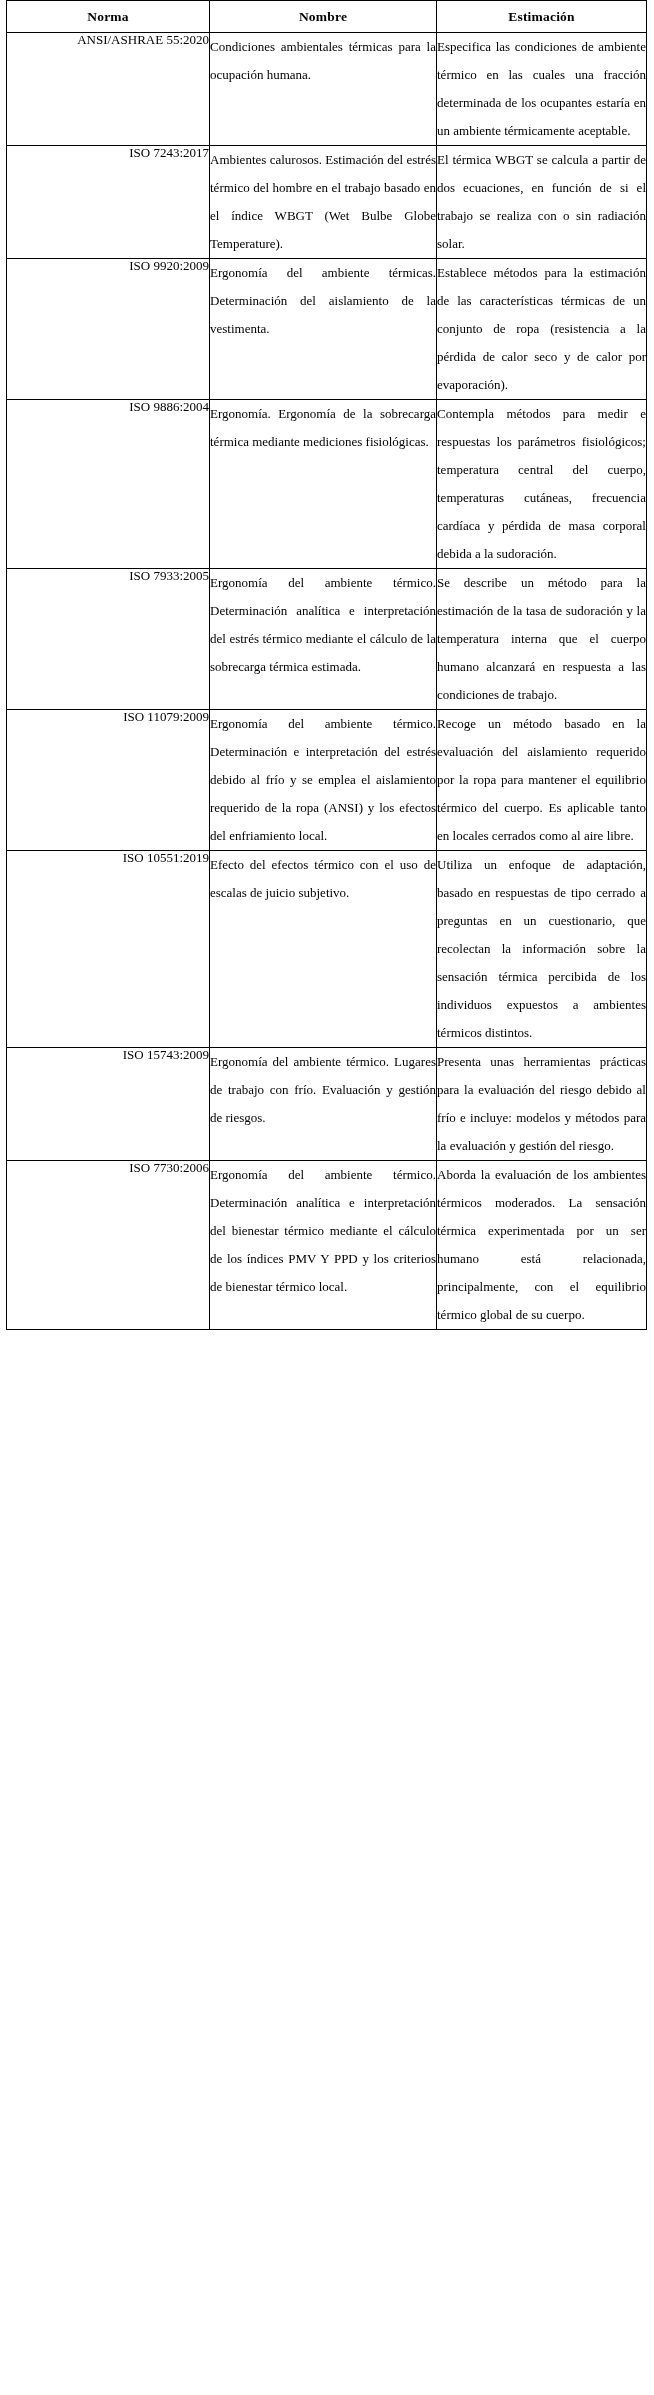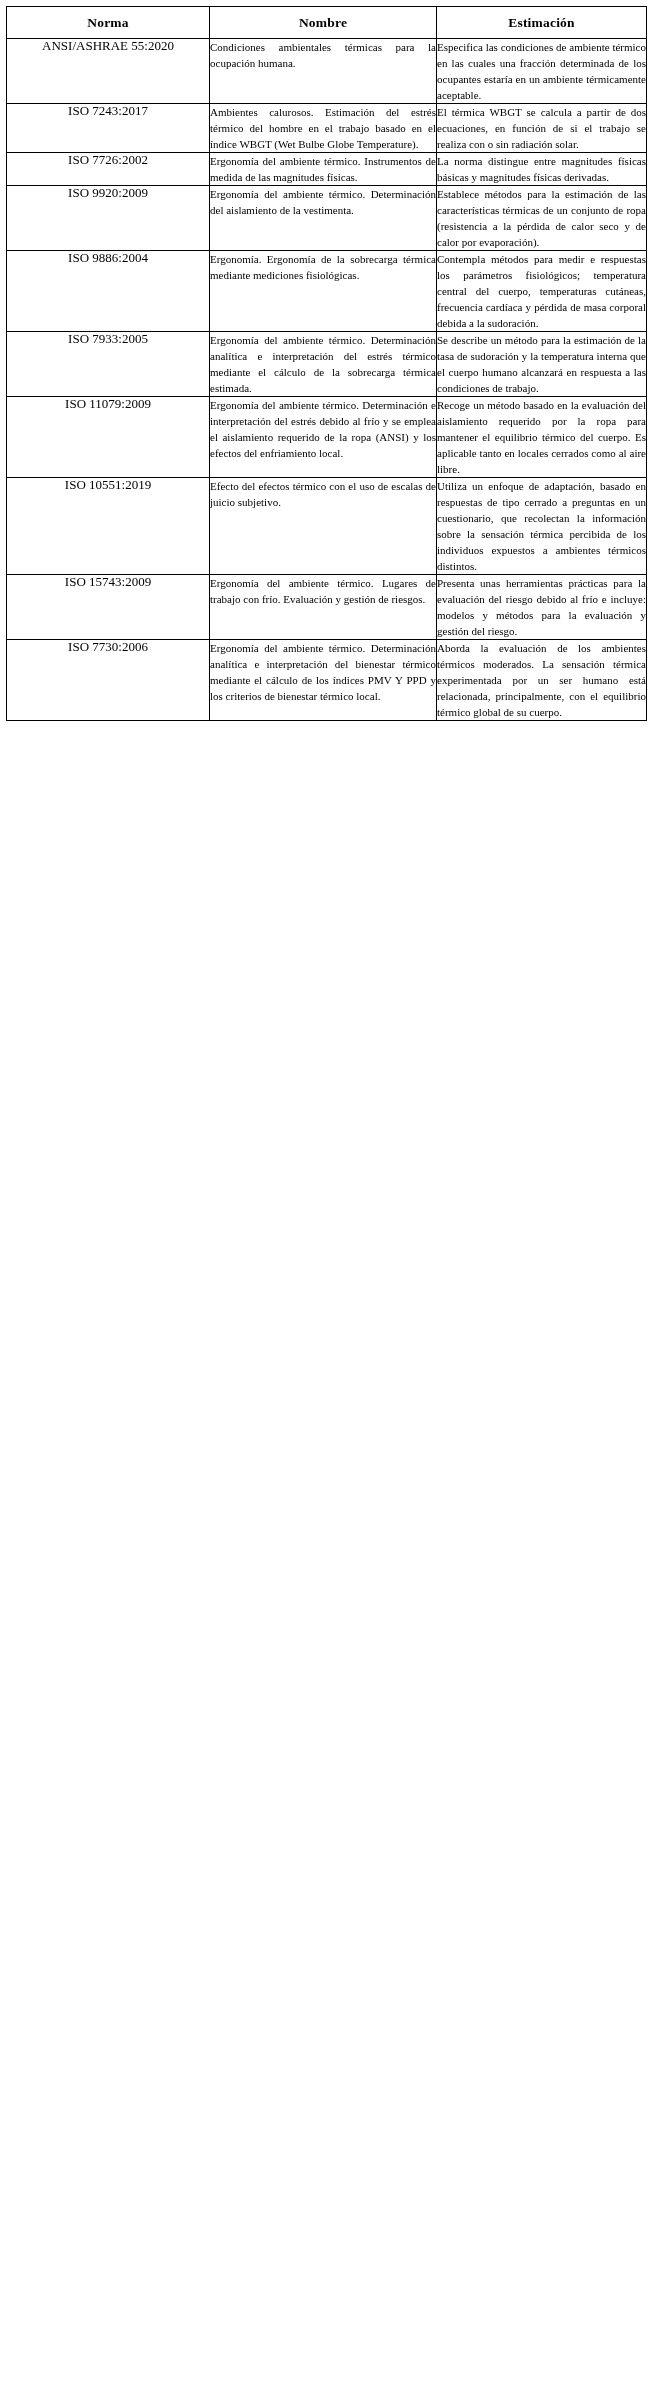--- a/index.html
+++ b/index.html
@@ -8,21 +8,21 @@
     background: #ffffff;
   }
   body {
     width: 654px;
     font-family: "Liberation Serif", "DejaVu Serif", serif;
     color: #000000;
   }
   .doc-table-wrap {
     width: 602px;
     box-sizing: border-box;
-    padding: 6px 6px 7px 6px;
+    padding: 0 6px 7px 6px;
   }
   table.norms-table {
     width: 640px;
     border-collapse: collapse;
     table-layout: fixed;
     border: 1px solid #000;
   }
   table.norms-table col.c-norma   { width: 203px; }
   table.norms-table col.c-nombre  { width: 227px; }
   table.norms-table col.c-descr   { width: 210px; }
@@ -35,30 +35,30 @@
   }
   table.norms-table thead th {
     text-align: center;
     font-weight: bold;
     font-size: 13.5px;
     line-height: 1.0;
     padding: 9px 4px 8px 4px;
     letter-spacing: 0.2px;
   }
   td.cell-norma {
-    text-align: center;
+    text-align: right;
     font-size: 13px;
     line-height: 1.0;
     padding: 9px 3px 6px 3px;
   }
   td.cell-text {
     text-align: justify;
     text-align-last: left;
-    font-size: 11px;
-    line-height: 16px;
+    font-size: 13px;
+    line-height: 28px;
     padding: 5px 7px 6px 7px;
     hyphens: none;
     word-spacing: 0px;
   }
   
   td.cell-text { text-justify: inter-word; }
 </style>
 </head>
 <body>
 
@@ -81,27 +81,22 @@
         <td class="cell-norma">ANSI/ASHRAE 55:2020</td>
         <td class="cell-text">Condiciones ambientales térmicas para la ocupación humana.</td>
         <td class="cell-text">Especifica las condiciones de ambiente térmico en las cuales una fracción determinada de los ocupantes estaría en un ambiente térmicamente aceptable.</td>
       </tr>
       <tr>
         <td class="cell-norma">ISO 7243:2017</td>
         <td class="cell-text">Ambientes calurosos. Estimación del estrés térmico del hombre en el trabajo basado en el índice WBGT (Wet Bulbe Globe Temperature).</td>
         <td class="cell-text">El térmica WBGT se calcula a partir de dos ecuaciones, en función de si el trabajo se realiza con o sin radiación solar.</td>
       </tr>
       <tr>
-        <td class="cell-norma">ISO 7726:2002</td>
-        <td class="cell-text">Ergonomía del ambiente térmico. Instrumentos de medida de las magnitudes físicas.</td>
-        <td class="cell-text">La norma distingue entre magnitudes físicas básicas y magnitudes físicas derivadas.</td>
-      </tr>
-      <tr>
         <td class="cell-norma">ISO 9920:2009</td>
-        <td class="cell-text">Ergonomía del ambiente térmico. Determinación del aislamiento de la vestimenta.</td>
+        <td class="cell-text">Ergonomía del ambiente térmicas. Determinación del aislamiento de la vestimenta.</td>
         <td class="cell-text">Establece métodos para la estimación de las características térmicas de un conjunto de ropa (resistencia a la pérdida de calor seco y de calor por evaporación).</td>
       </tr>
       <tr>
         <td class="cell-norma">ISO 9886:2004</td>
         <td class="cell-text">Ergonomía. Ergonomía de la sobrecarga térmica mediante mediciones fisiológicas.</td>
         <td class="cell-text">Contempla métodos para medir e respuestas los parámetros fisiológicos; temperatura central del cuerpo, temperaturas cutáneas, frecuencia cardíaca y pérdida de masa corporal debida a la sudoración.</td>
       </tr>
       <tr>
         <td class="cell-norma">ISO 7933:2005</td>
         <td class="cell-text">Ergonomía del ambiente térmico. Determinación analítica e interpretación del estrés térmico mediante el cálculo de la sobrecarga térmica estimada.</td>

